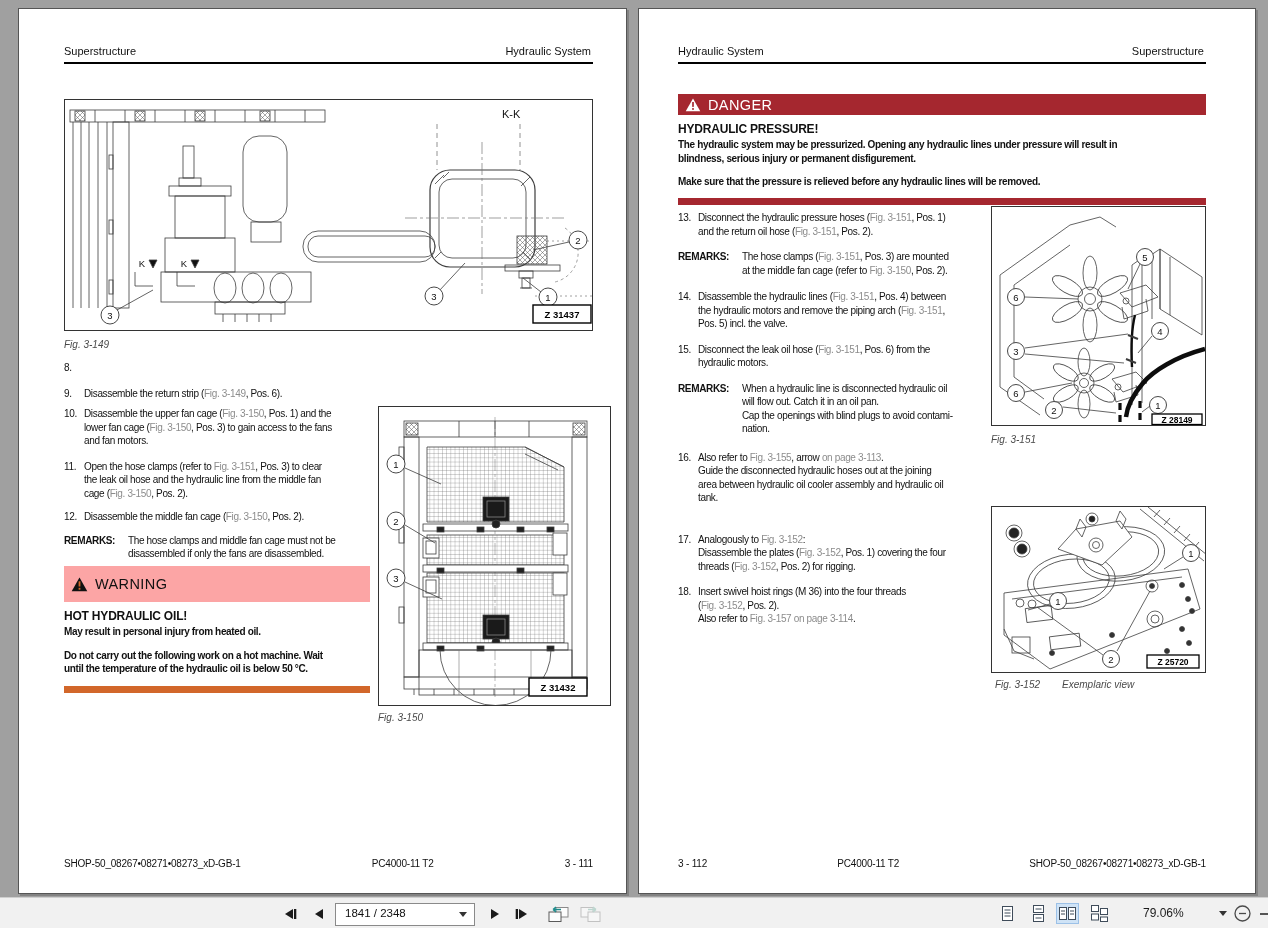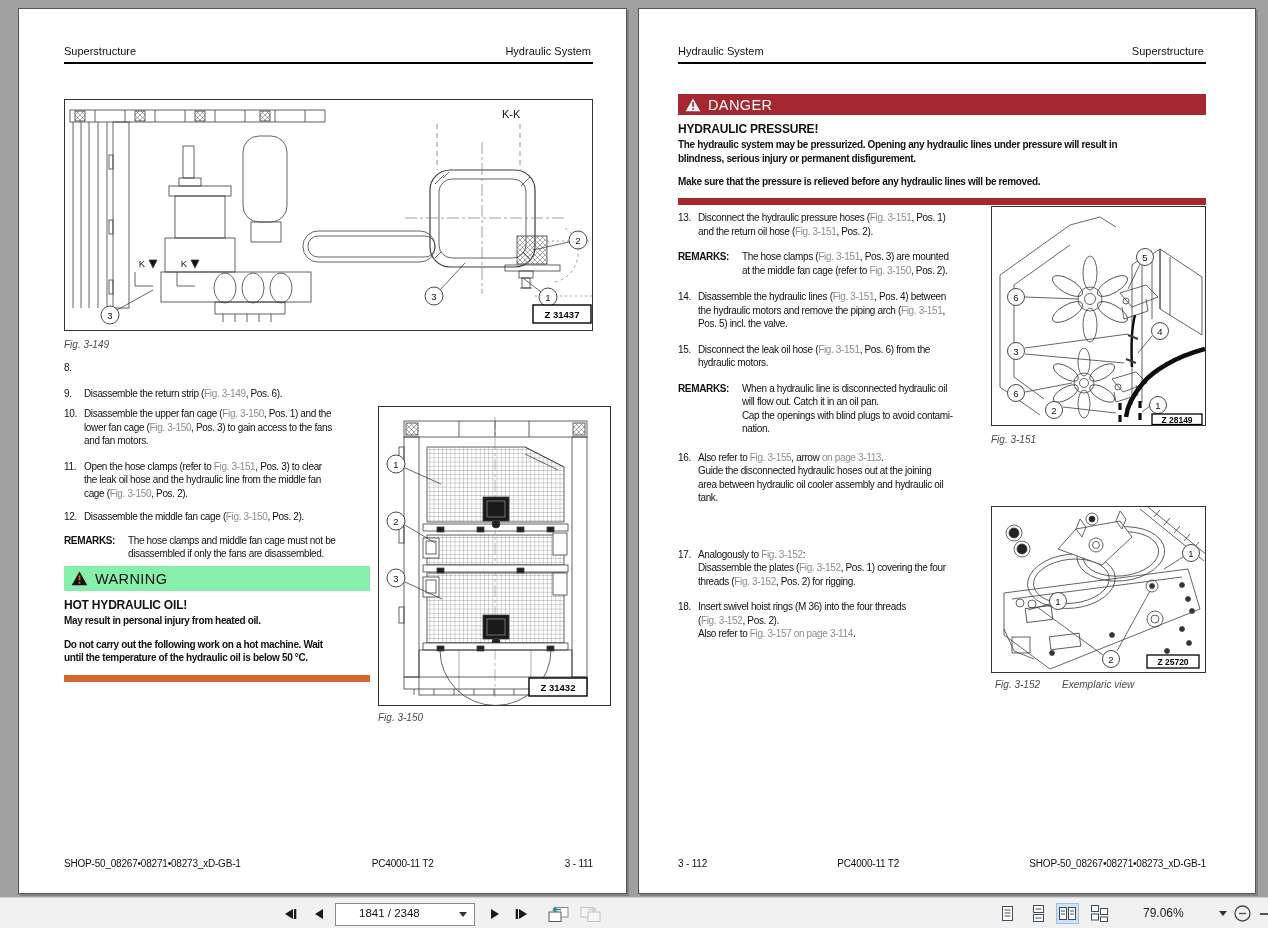--- a/index.html
+++ b/index.html
@@ -15,36 +15,36 @@
   .rule{position:absolute;top:53px;height:2px;background:#000}
   #page-left .rule{left:45px;width:529px}
   #page-right .rule{left:39px;width:528px}
 
   .figbox{position:absolute;border:1px solid #333;background:#fff;box-sizing:border-box}
   .figcap{position:absolute;font-size:10px;font-style:italic;color:#4a4a4a;white-space:nowrap}
   .figcap .cap2{margin-left:22px}
 
   .bodytext{font-size:10px;letter-spacing:-0.35px;line-height:13.5px}
   .step{display:flex;margin-bottom:12px}
-  .step.gap-lg{margin-bottom:43px}
+  .step.gap-lg{margin-bottom:28px}
   .step-num{width:20px;flex:none}
   .step-text{white-space:pre-line}
   .ref{color:#8c8c8c}
   .remarks{display:flex;margin-bottom:13px}
   .remarks-label{width:64px;flex:none;font-weight:bold}
   .remarks-text{white-space:pre-line}
 
   .alert-head{display:flex;align-items:center;gap:7px;padding-left:7px;box-sizing:border-box}
   .alert-title{font-size:14.5px;font-weight:normal;letter-spacing:.4px}
   .alert-heading{font-weight:bold;font-size:12px;margin:7px 0 2px 0;letter-spacing:-0.2px}
   .alert-line{font-weight:bold;white-space:pre-line}
   .alert-bar{height:7px}
 
   #warning-box{position:absolute;left:45px;top:557px;width:306px}
-  #warning-box .alert-head{height:25px;background:#86efac;color:#111}
+  #warning-box .alert-head{height:36px;background:#fca5a5;color:#111}
   #warning-box .alert-bar{background:#d2672a;margin-top:10px}
   #warning-box .alert-line{font-size:10px;letter-spacing:-0.35px;line-height:13.5px}
   .warn-space{height:10px}
 
   #danger-box{position:absolute;left:39px;top:85px;width:528px}
   #danger-box .alert-head{height:21px;background:#a5272f;color:#fff}
   #danger-box .alert-bar{background:#a5272f;margin-top:9px}
   #danger-box .alert-line{font-size:10px;letter-spacing:-0.35px;line-height:13.5px}
 
   .footer{position:absolute;top:849px;display:flex;justify-content:space-between;font-size:10px;letter-spacing:-0.2px}
@@ -54,21 +54,21 @@
   
   .callout-t{font-size:9.5px;fill:#111;text-anchor:middle;font-family:"Liberation Sans",sans-serif}
   .zl{font-size:9.5px;font-weight:bold;fill:#000;text-anchor:middle;font-family:"Liberation Sans",sans-serif}
   .kk{font-size:11px;fill:#111;font-family:"Liberation Sans",sans-serif}
 
   
   #toolbar{position:absolute;left:0;top:897px;width:1268px;height:31px;background:#f1f1f1;
            border-top:1px solid #cfcfcf;box-sizing:border-box}
   .tb-btn{position:absolute;top:7px;width:22px;height:18px;display:flex;align-items:center;justify-content:center;cursor:default}
   #pagebox{position:absolute;left:335px;top:5px;width:140px;height:23px;background:#fff;
-           border:1px solid #8a8a8a;box-sizing:border-box;font-size:11.5px;line-height:19px;padding-left:23px}
+           border:1px solid #8a8a8a;box-sizing:border-box;font-size:11.5px;line-height:19px;padding-left:9px}
   #pagebox .caret{position:absolute;right:7px;top:8px;width:0;height:0;
                   border-left:4px solid transparent;border-right:4px solid transparent;border-top:5px solid #333}
   .layout-btn{position:absolute;top:5px;width:23px;height:21px;display:flex;align-items:center;justify-content:center;box-sizing:border-box}
   .layout-btn.selected{background:#cfe3f6;border:1px solid #9cc1e7}
   #zoom-label{position:absolute;left:1143px;top:8px;font-size:12px;color:#1c1c1c}
   #zoom-caret{position:absolute;left:1219px;top:13px;width:0;height:0;
               border-left:4px solid transparent;border-right:4px solid transparent;border-top:5px solid #333}
   #zoom-out{position:absolute;left:1233px;top:6px}
   #zoom-slider{position:absolute;left:1260px;top:15px;width:8px;height:2px;background:#555}
 </style>

